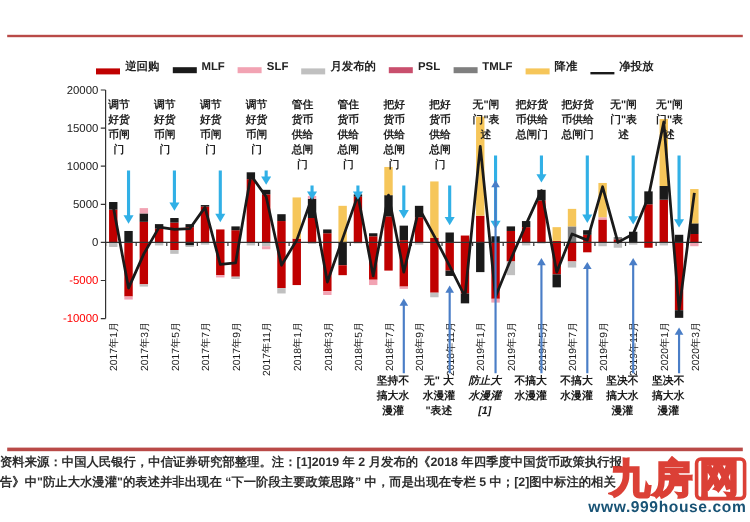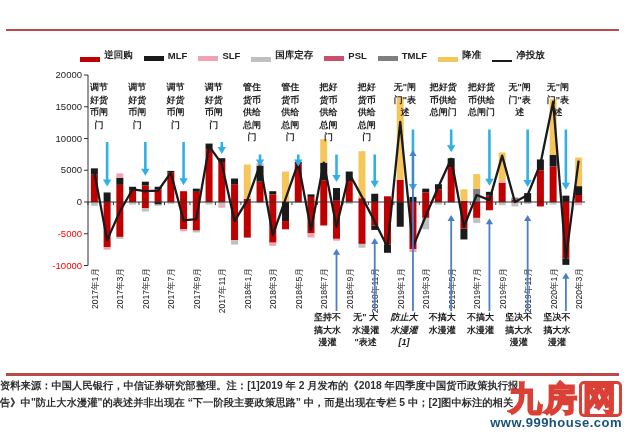--- a/index.html
+++ b/index.html
@@ -37,21 +37,21 @@
       <span class="legend-item">
         <span class="swatch" style="background: rgb(26, 26, 26);"></span>
         <span>MLF</span>
       </span>
       <span class="legend-item">
         <span class="swatch" style="background: rgb(242, 163, 179);"></span>
         <span>SLF</span>
       </span>
       <span class="legend-item">
         <span class="swatch" style="background: rgb(192, 192, 192);"></span>
-        <span>国库定存</span>
+        <span>月发布的</span>
       </span>
       <span class="legend-item">
         <span class="swatch" style="background: rgb(201, 79, 109);"></span>
         <span>PSL</span>
       </span>
       <span class="legend-item">
         <span class="swatch" style="background: rgb(127, 127, 127);"></span>
         <span>TMLF</span>
       </span>
       <span class="legend-item">

